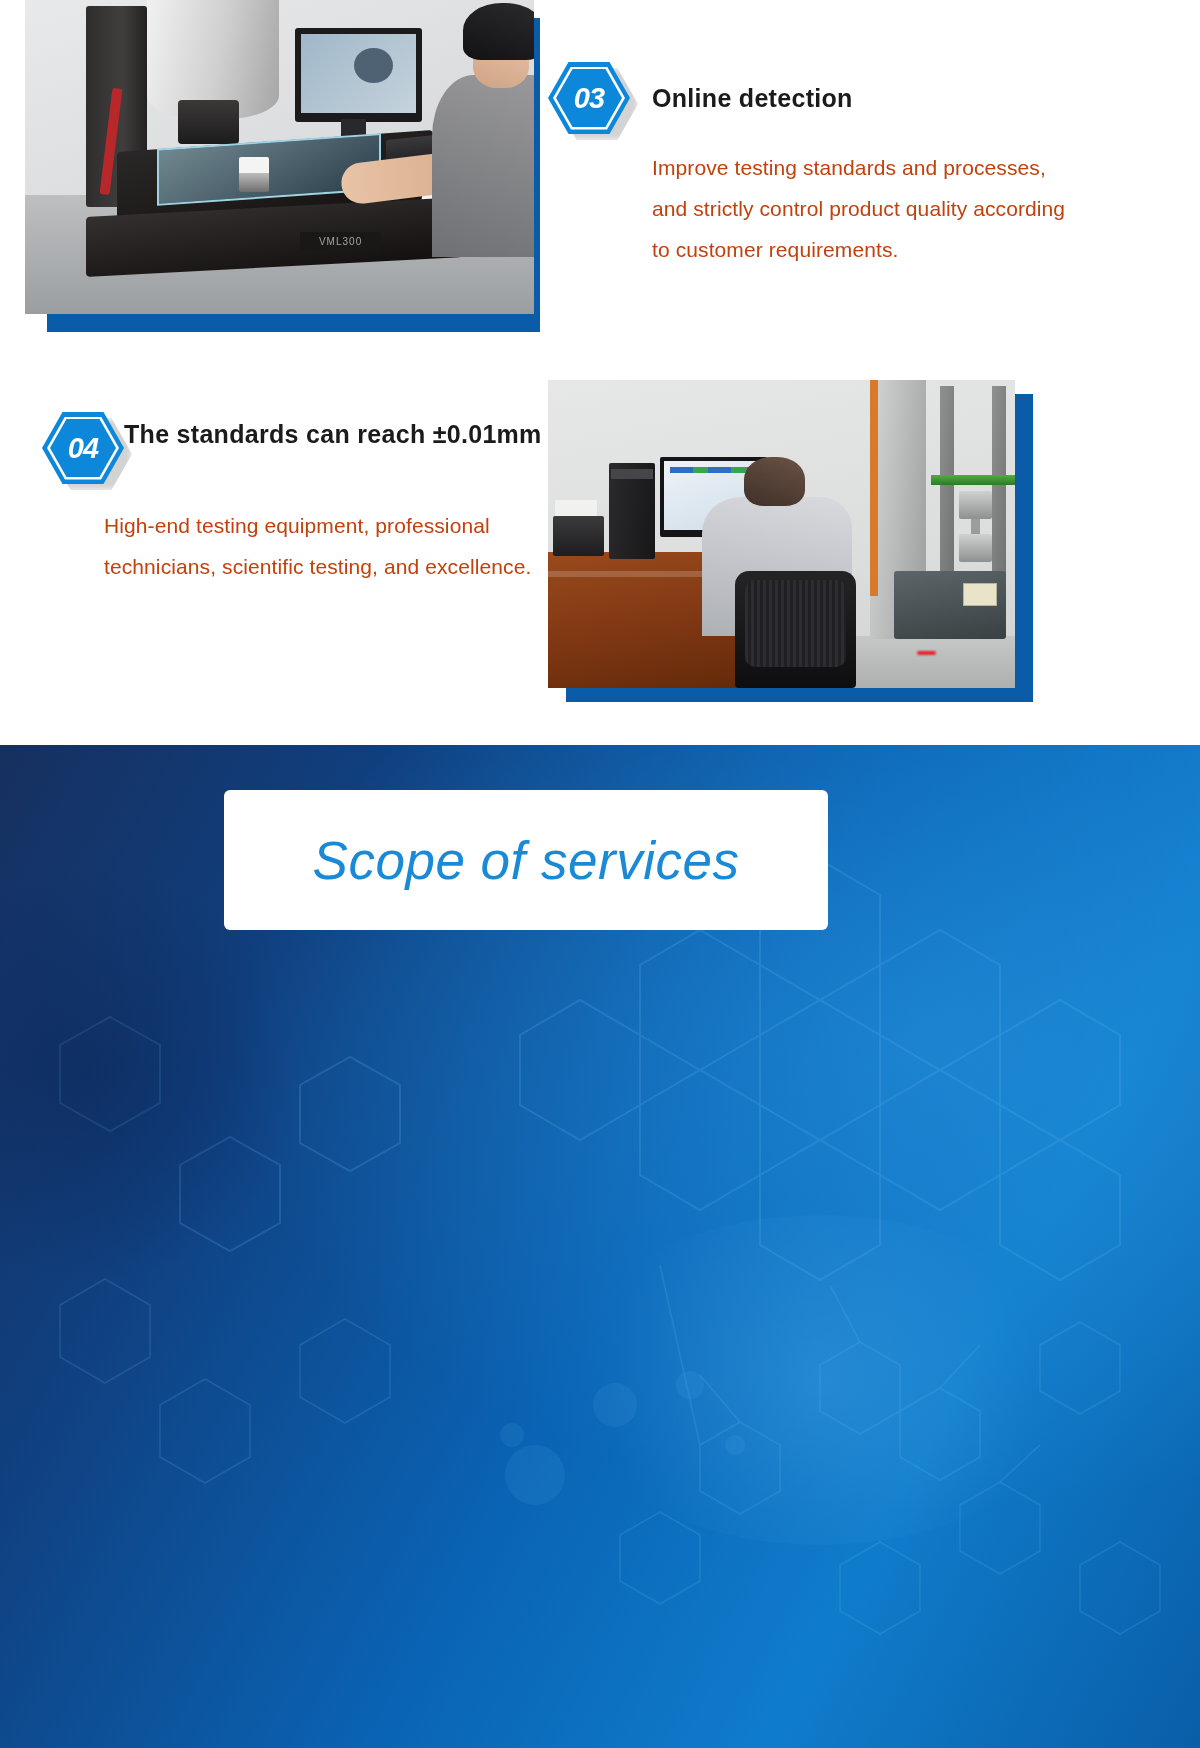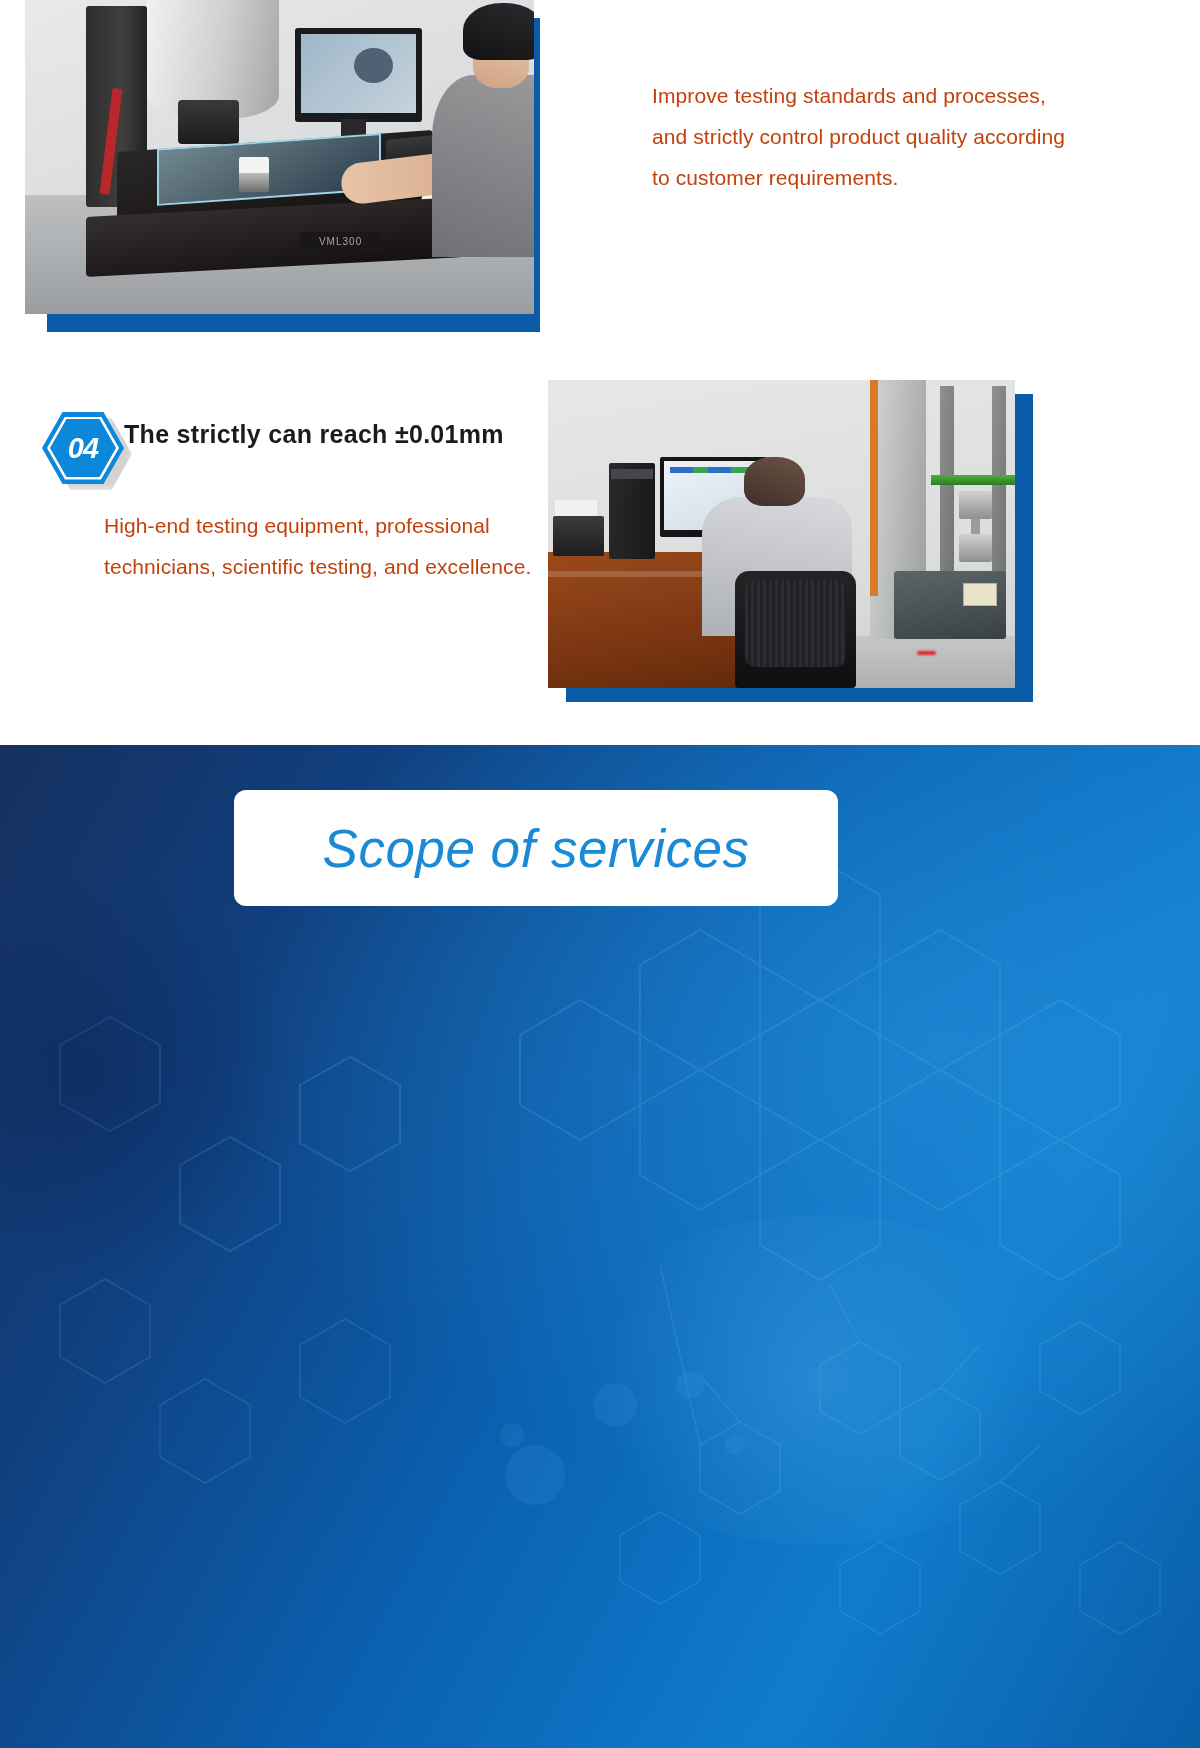--- a/index.html
+++ b/index.html
@@ -236,24 +236,24 @@
   .hexmesh {
     position: absolute; inset: 0;
     opacity: .5;
     pointer-events: none;
   }
   .glow { position: absolute; border-radius: 50%; pointer-events: none; }
 
   
   .title-card {
     position: absolute;
-    left: 234px; top: 45px;
-    width: 604px; height: 116px;
+    left: 224px; top: 45px;
+    width: 604px; height: 140px;
     background: #ffffff;
-    border-radius: 12px;
+    border-radius: 6px;
     display: flex; align-items: center; justify-content: center;
   }
   .title-card .scope-title {
     color: #1b8ad6;
     font-size: 53px;
     font-style: italic;
     font-weight: normal;
     letter-spacing: .5px;
   }
 </style>
@@ -287,34 +287,45 @@
         <div class="ph p1-base"></div>
         <div class="ph p1-label">VML300</div>
         <div class="ph p1-arm"></div>
         <div class="ph p1-person-b"></div>
         <div class="ph p1-person-f"></div>
         <div class="ph p1-person-h"></div>
       </div>
     </div>
 
     <div class="feature" id="feature-03">
+      <div class="head">
+        <div class="hexbadge">
+          <div class="hex-shadow"></div>
+          <div class="hex-ring"></div>
+          <div class="hex-outer" style="clip-path:polygon(25% 0%, 75% 0%, 100% 50%, 75% 100%, 25% 100%, 0% 50%);"></div>
+          <div class="hex-ring"></div>
+          <div class="hex-core"></div>
+          <div class="hex-num">03</div>
+        </div>
+        <div class="feat-title">Online detection</div>
+      </div>
       <div class="feat-body">Improve testing standards and processes, and strictly control product quality according to customer requirements.</div>
     </div>
 
     <div class="feature" id="feature-04">
       <div class="head">
         <div class="hexbadge">
           <div class="hex-shadow"></div>
           <div class="hex-ring"></div>
           <div class="hex-outer"></div>
           <div class="hex-ring"></div>
           <div class="hex-core"></div>
           <div class="hex-num">04</div>
         </div>
-        <div class="feat-title">The strictly can reach ±0.01mm</div>
+        <div class="feat-title">The standards can reach ±0.01mm</div>
       </div>
       <div class="feat-body">High-end testing equipment, professional technicians, scientific testing, and excellence.</div>
     </div>
 
     <div class="photo-frame" id="photo-tensile">
       <div class="accent"></div>
       <div class="photo">
         <div class="ph p2-wall"></div>
         <div class="ph p2-floor"></div>
         <div class="ph p2-desk"></div>

